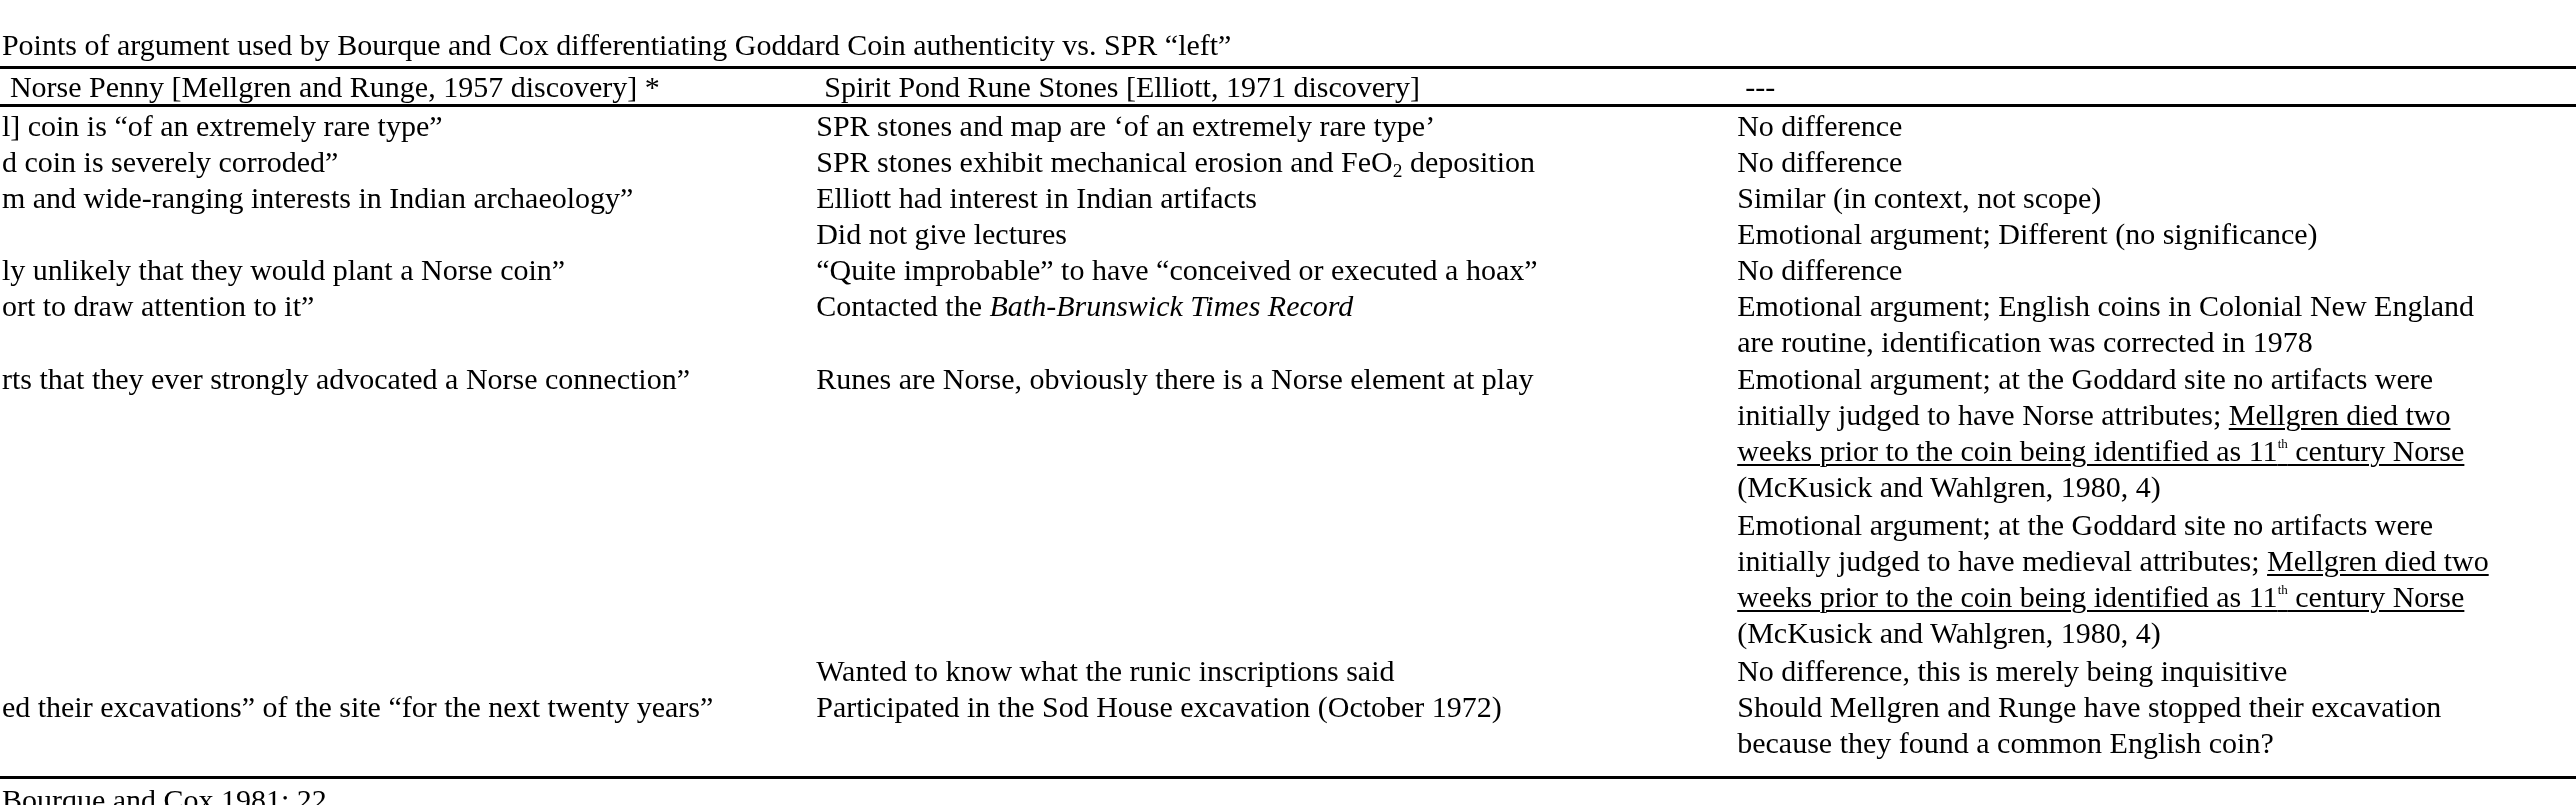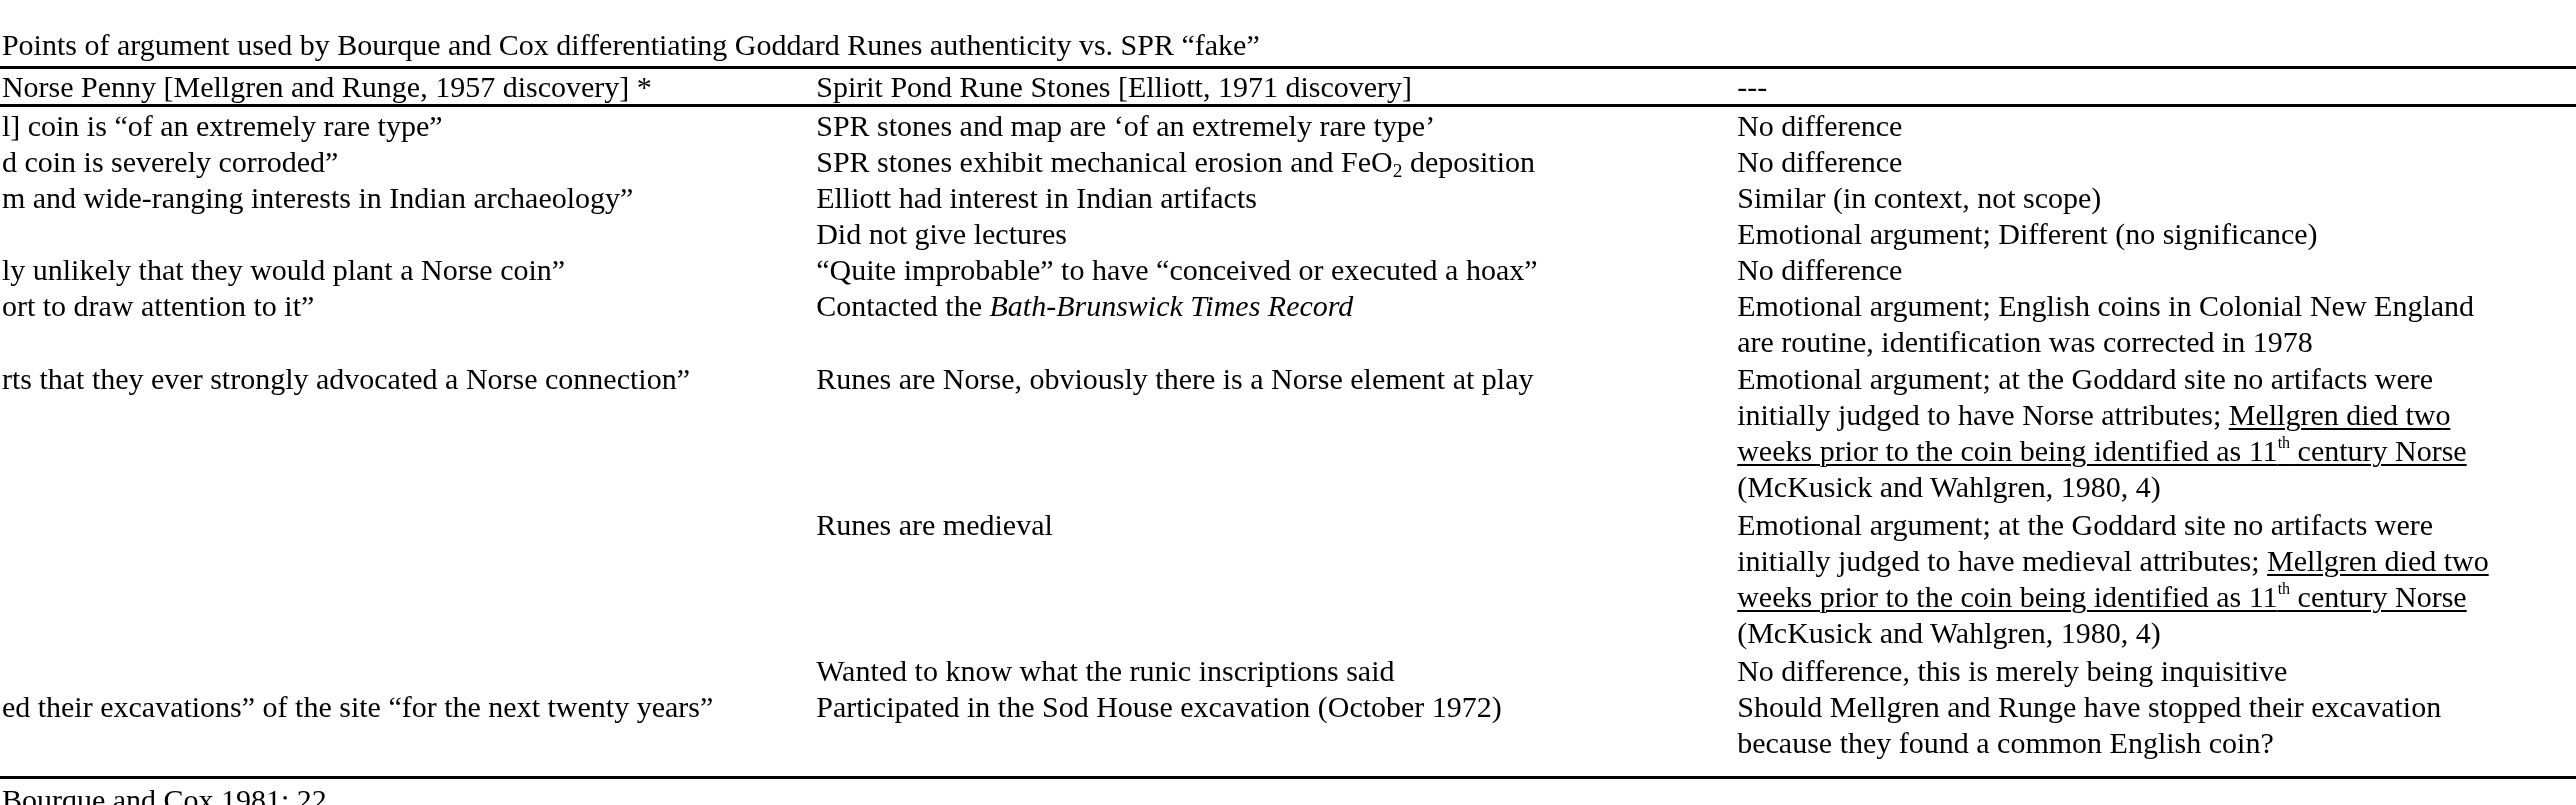--- a/index.html
+++ b/index.html
@@ -48,51 +48,51 @@
       height: 35px;
     }
     .cell {
       position: absolute;
       white-space: nowrap;
     }
     .c1 { left: 9.7px; width: 844px; overflow: visible; }
     .c2 { left: 824px; width: 864px; }
     .c3 { left: 1745px; width: 844px; white-space: normal; }
 
-    .header-row .cell { top: 0; }
+    .header-row .cell { top: 0; margin-left: 8px; }
 
     .body-rows {
       position: absolute;
       top: 108px;
       left: 0;
       width: 2584px;
     }
     .row {
       position: relative;
       width: 2584px;
     }
     .row .cell { top: 0; }
     .u { text-decoration: underline; text-underline-offset: 2.9px; text-decoration-thickness: 1.9px; }
     .it { font-style: italic; }
     sub { font-size: 19.4px; line-height: 0; vertical-align: -4.9px; }
-    sup { font-size: 16px; line-height: 0; vertical-align: 12.6px; margin-top: 40px; }
+    sup { font-size: 13px; line-height: 0; vertical-align: 12.6px; margin-top: 40px; }
 
     .footer {
       position: absolute;
       left: 9.7px;
       top: 782px;
       white-space: nowrap;
     }
   </style>
 </head>
 <body>
 
 <div class="page">
 
-  <div class="title">Points of argument used by Bourque and Cox differentiating Goddard Runes authenticity vs. SPR “fake”</div>
+  <div class="title">Points of argument used by Bourque and Cox differentiating Goddard Coin authenticity vs. SPR “left”</div>
 
   <div class="rule top"></div>
 
   <div class="header-row">
     <div class="cell c1">Norse Penny [Mellgren and Runge, 1957 discovery] *</div>
     <div class="cell c2">Spirit Pond Rune Stones [Elliott, 1971 discovery]</div>
     <div class="cell c3">---</div>
   </div>
 
   <div class="rule head"></div>
@@ -142,21 +142,20 @@
       <div class="cell c2">Runes are Norse, obviously there is a Norse element at play</div>
       <div class="cell c3">
         <div>Emotional argument; at the Goddard site no artifacts were</div>
         <div><span>initially judged to have Norse attributes; </span><span class="u">Mellgren died two</span></div>
         <div class="u"><span>weeks prior to the coin being identified as 11</span><sup>th</sup><span> century Norse</span></div>
         <div>(McKusick and Wahlgren, 1980, 4)</div>
       </div>
     </div>
 
     <div class="row" style="height:146px;">
-      <div class="cell c2">Runes are medieval</div>
       <div class="cell c3">
         <div>Emotional argument; at the Goddard site no artifacts were</div>
         <div><span>initially judged to have medieval attributes; </span><span class="u">Mellgren died two</span></div>
         <div class="u"><span>weeks prior to the coin being identified as 11</span><sup>th</sup><span> century Norse</span></div>
         <div>(McKusick and Wahlgren, 1980, 4)</div>
       </div>
     </div>
 
     <div class="row" style="height:36px;">
       <div class="cell c2">Wanted to know what the runic inscriptions said</div>

